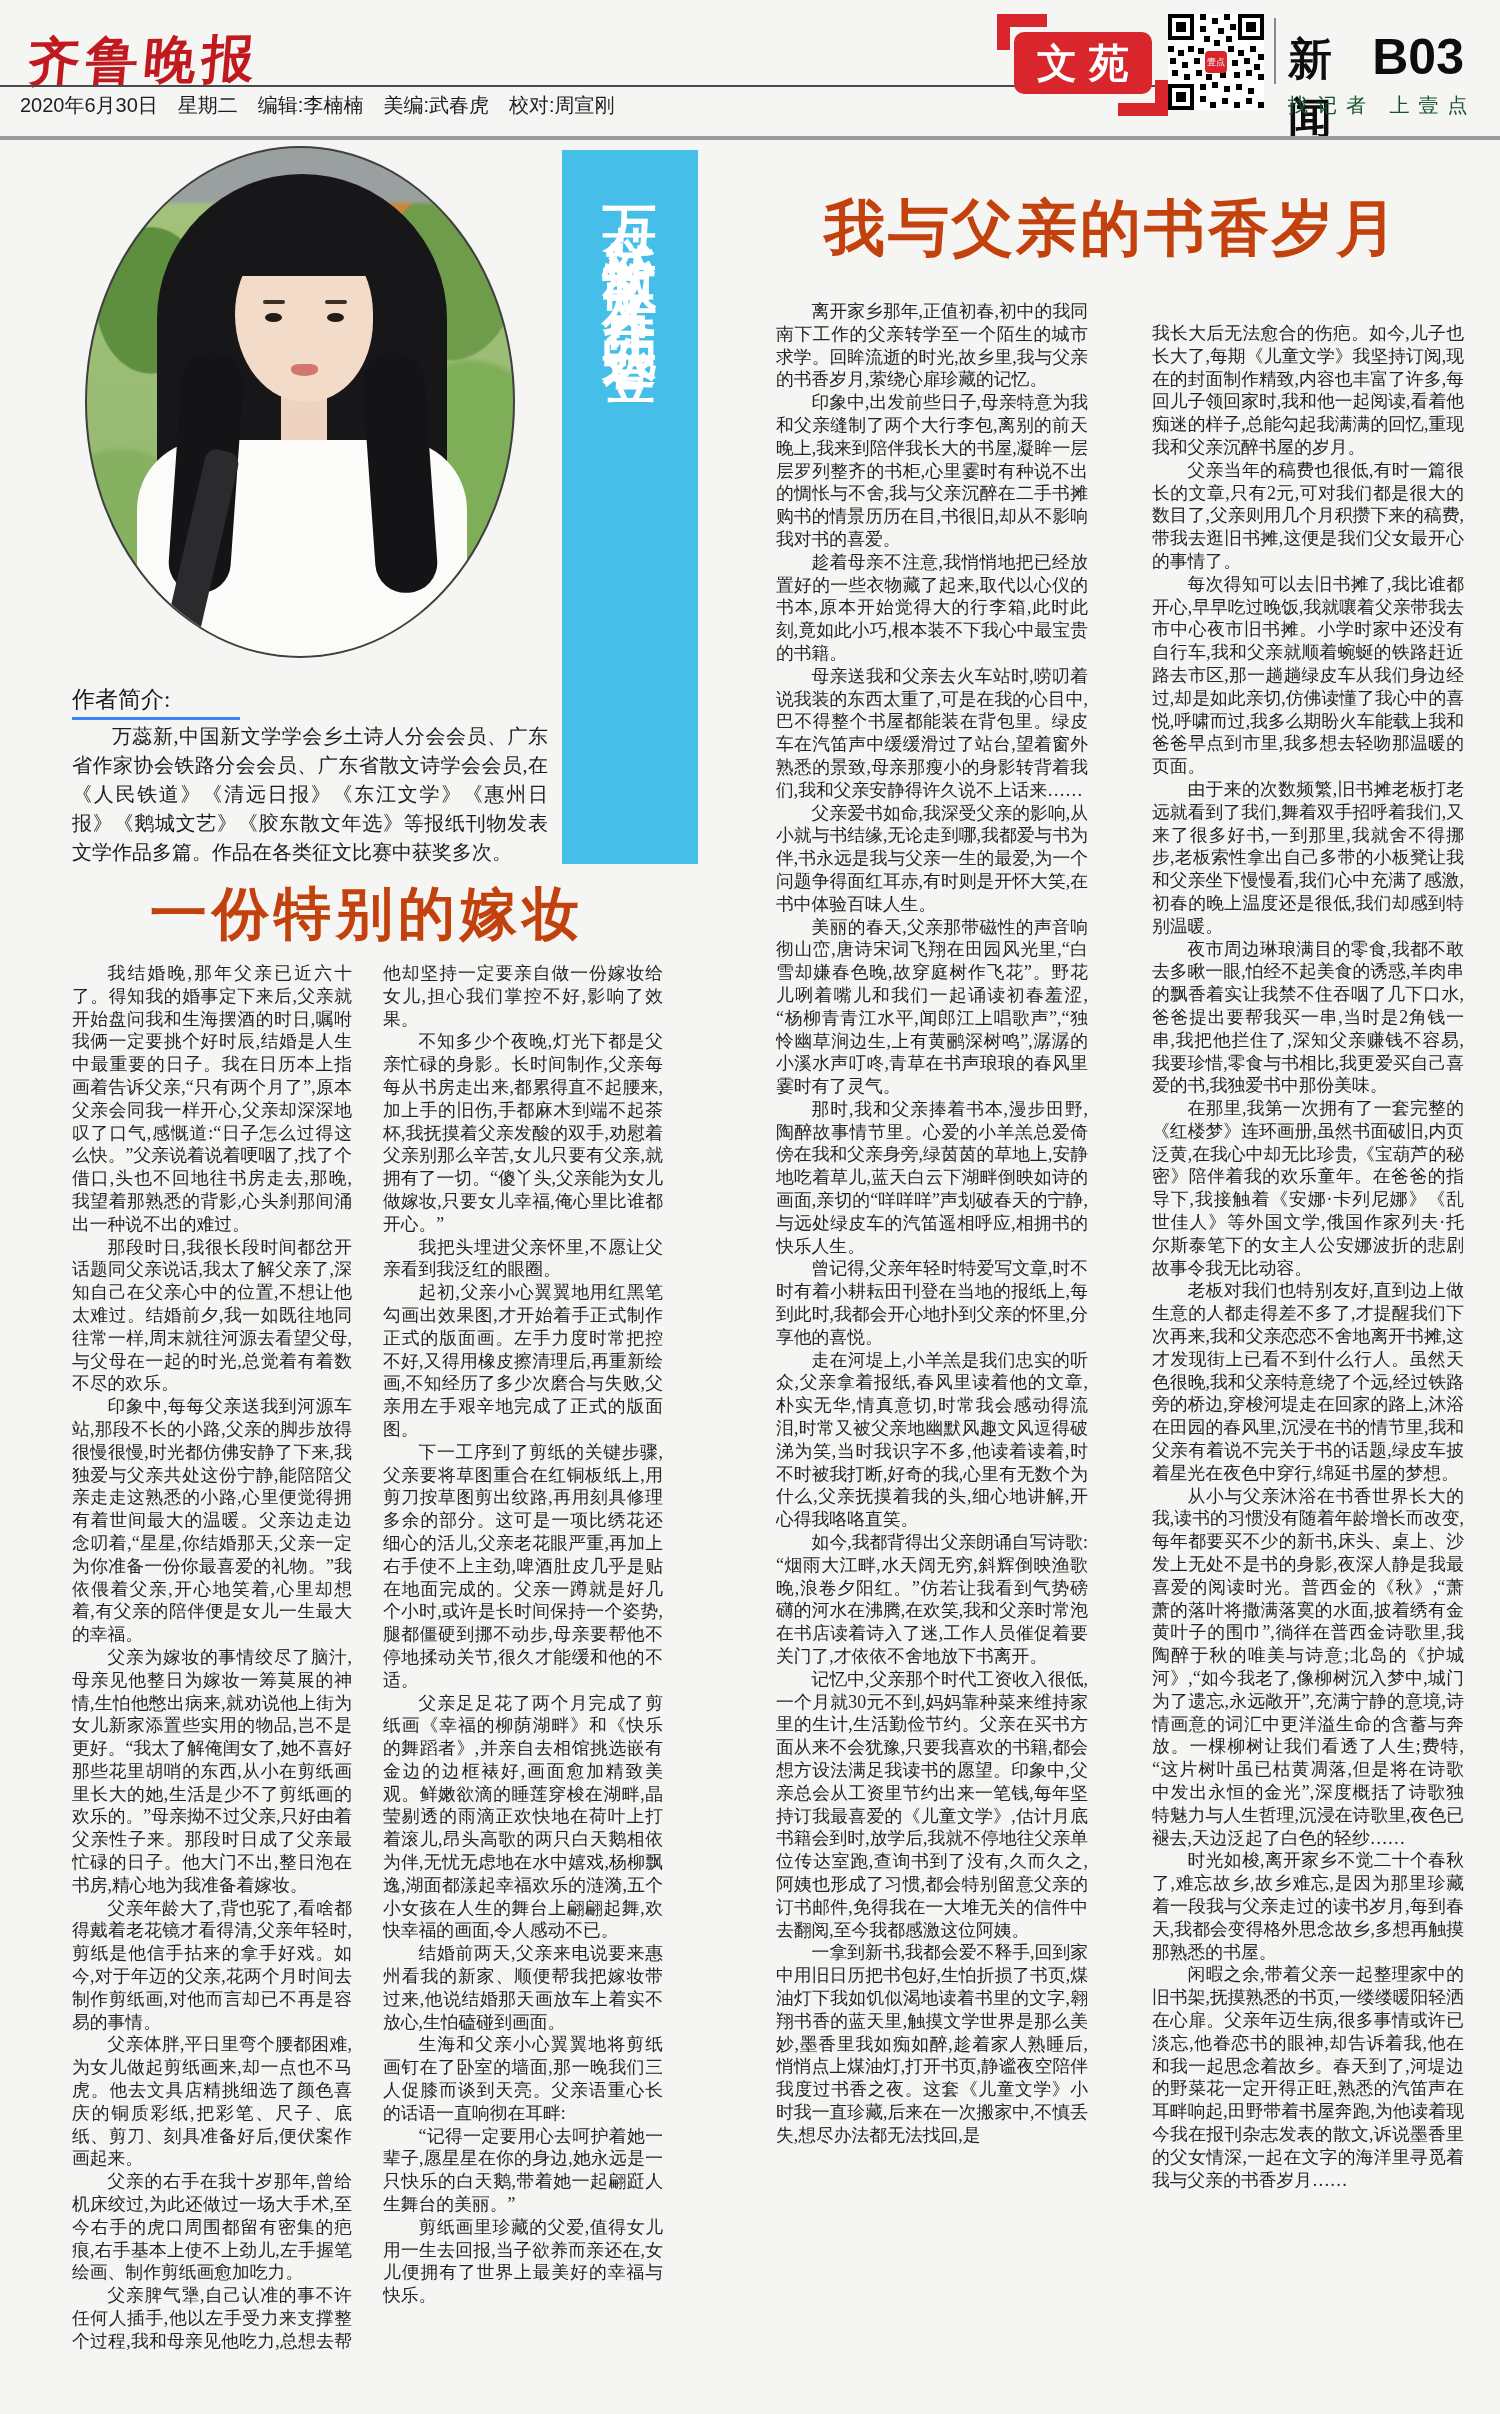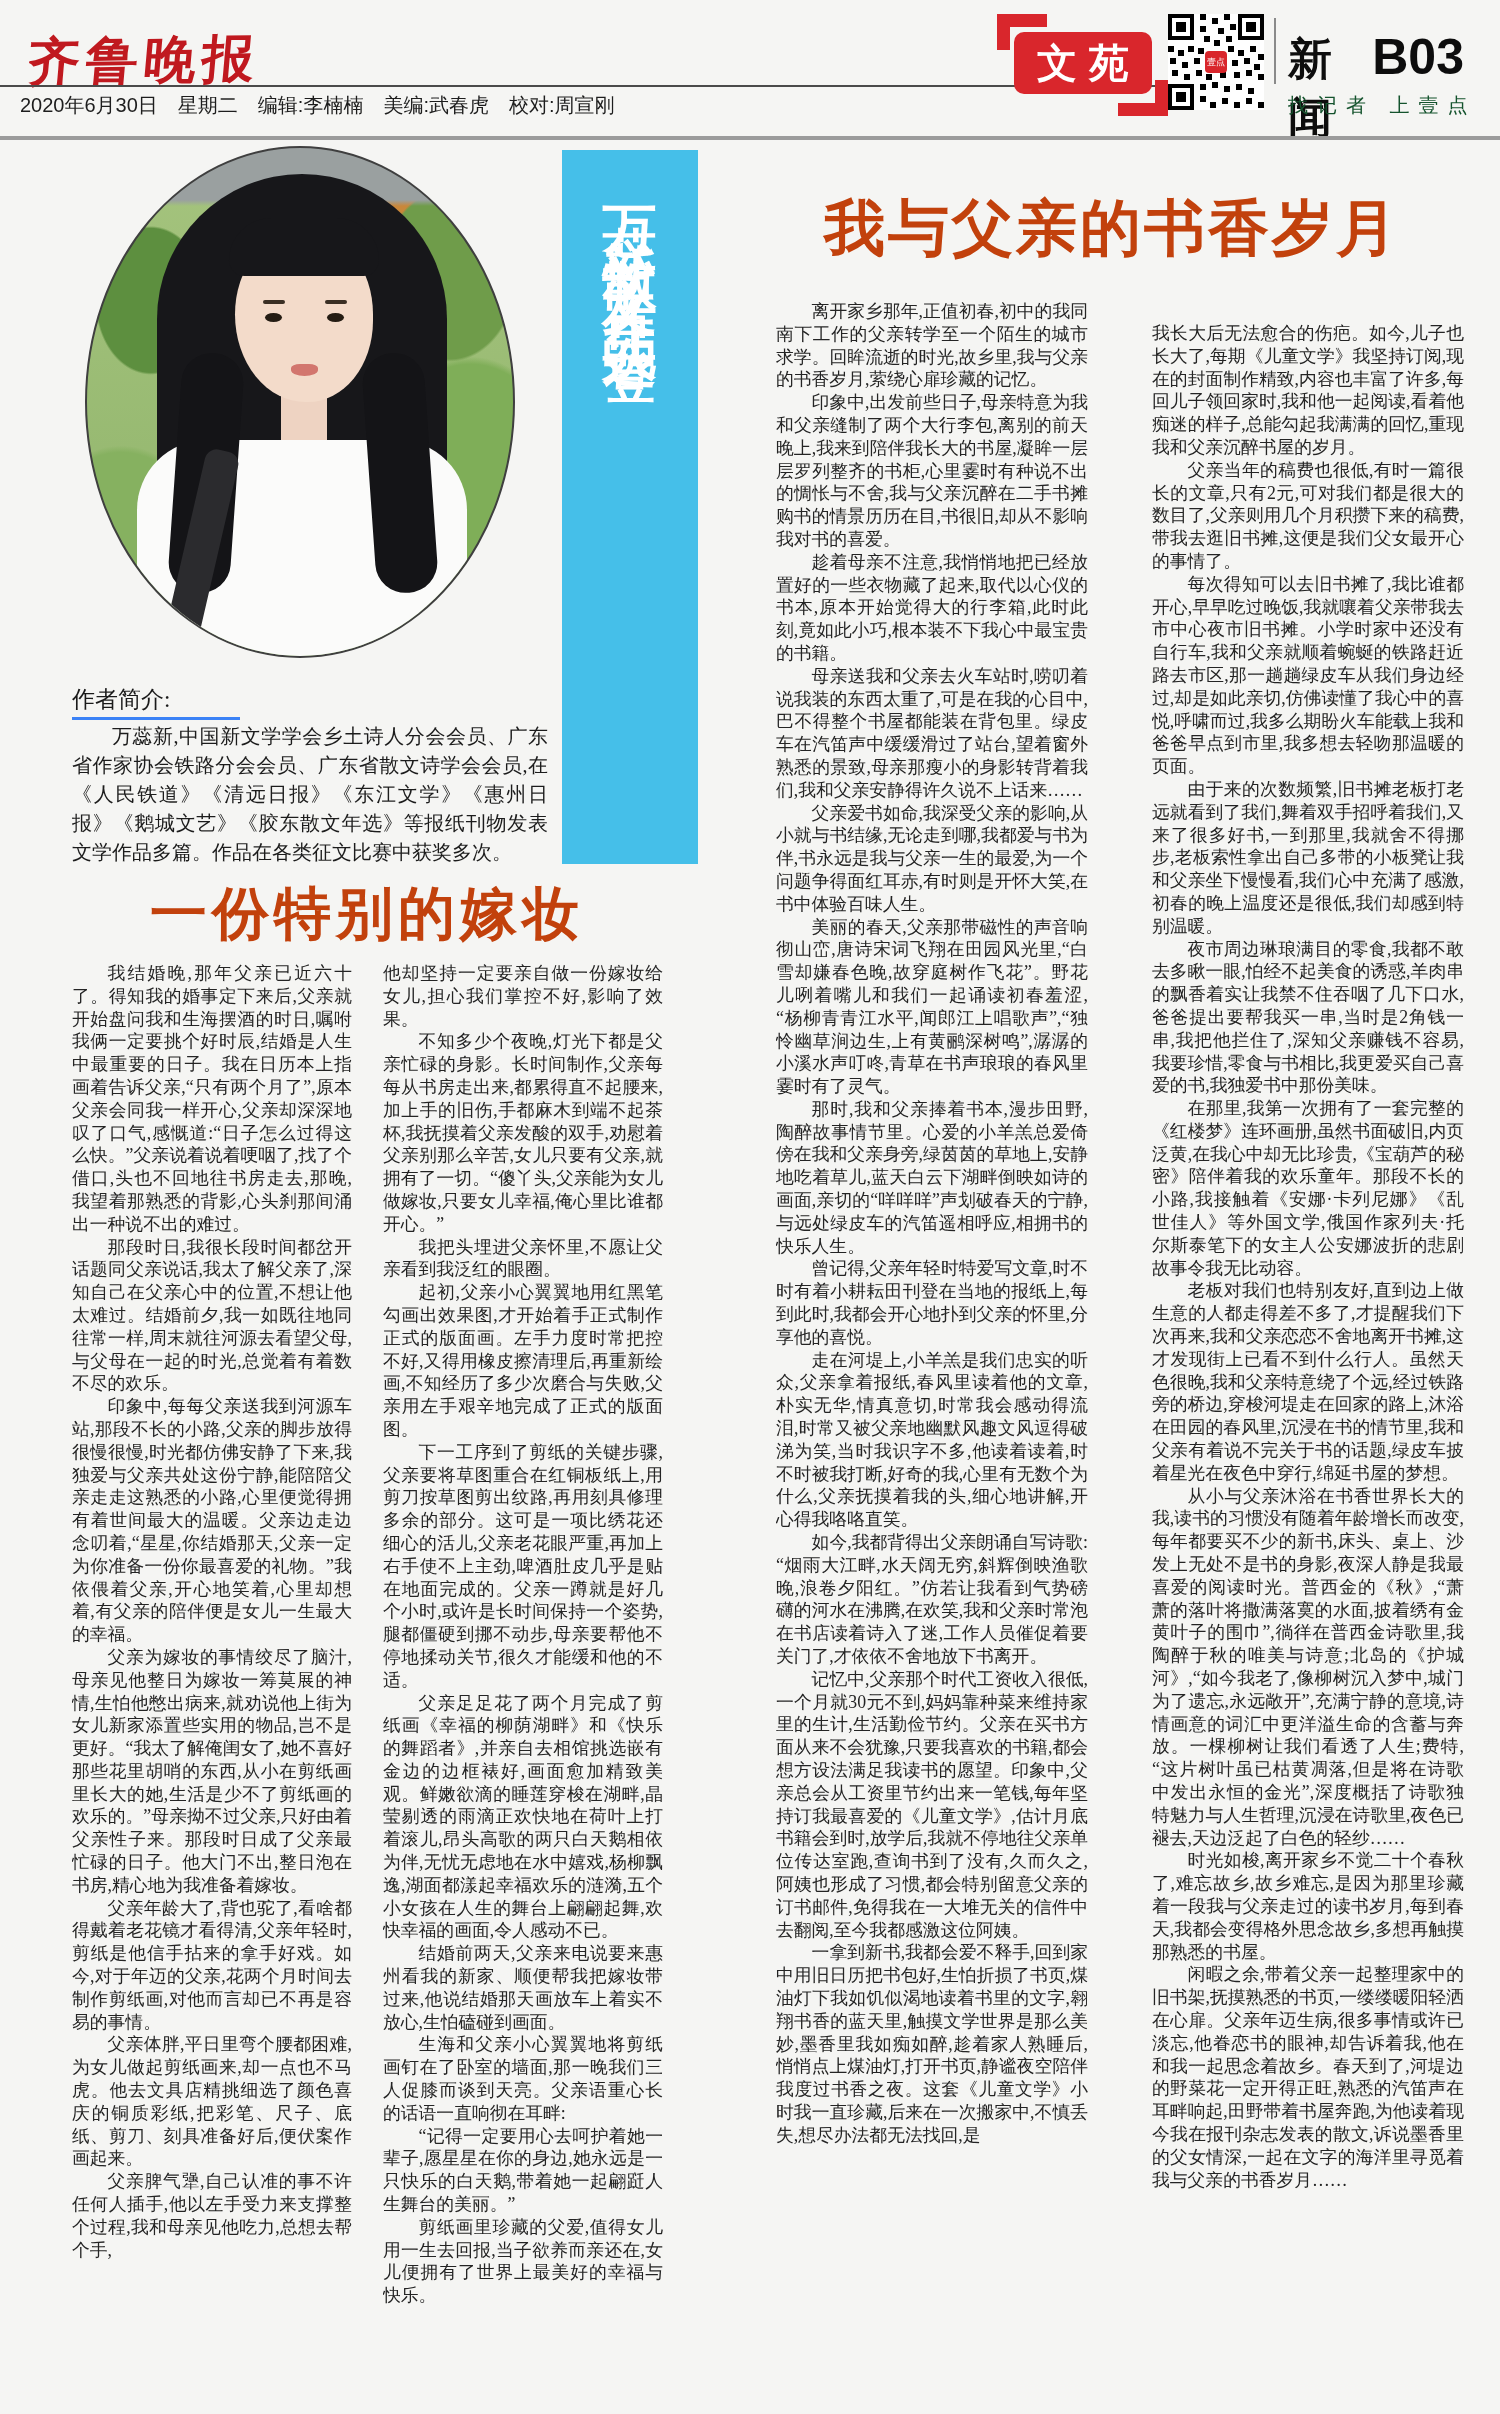--- a/index.html
+++ b/index.html
@@ -246,20 +246,21 @@
   <div class="headline headline-left">一份特别的嫁妆</div>
   <div class="headline headline-right">我与父亲的书香岁月</div>
 
   <div class="col" id="col-l1">
       <p>我结婚晚,那年父亲已近六十了。得知我的婚事定下来后,父亲就开始盘问我和生海摆酒的时日,嘱咐我俩一定要挑个好时辰,结婚是人生中最重要的日子。我在日历本上指画着告诉父亲,“只有两个月了”,原本父亲会同我一样开心,父亲却深深地叹了口气,感慨道:“日子怎么过得这么快。”父亲说着说着哽咽了,找了个借口,头也不回地往书房走去,那晚,我望着那熟悉的背影,心头刹那间涌出一种说不出的难过。</p>
       <p>那段时日,我很长段时间都岔开话题同父亲说话,我太了解父亲了,深知自己在父亲心中的位置,不想让他太难过。结婚前夕,我一如既往地同往常一样,周末就往河源去看望父母,与父母在一起的时光,总觉着有着数不尽的欢乐。</p>
       <p>印象中,每每父亲送我到河源车站,那段不长的小路,父亲的脚步放得很慢很慢,时光都仿佛安静了下来,我独爱与父亲共处这份宁静,能陪陪父亲走走这熟悉的小路,心里便觉得拥有着世间最大的温暖。父亲边走边念叨着,“星星,你结婚那天,父亲一定为你准备一份你最喜爱的礼物。”我依偎着父亲,开心地笑着,心里却想着,有父亲的陪伴便是女儿一生最大的幸福。</p>
       <p>父亲为嫁妆的事情绞尽了脑汁,母亲见他整日为嫁妆一筹莫展的神情,生怕他憋出病来,就劝说他上街为女儿新家添置些实用的物品,岂不是更好。“我太了解俺闺女了,她不喜好那些花里胡哨的东西,从小在剪纸画里长大的她,生活是少不了剪纸画的欢乐的。”母亲拗不过父亲,只好由着父亲性子来。那段时日成了父亲最忙碌的日子。他大门不出,整日泡在书房,精心地为我准备着嫁妆。</p>
       <p>父亲年龄大了,背也驼了,看啥都得戴着老花镜才看得清,父亲年轻时,剪纸是他信手拈来的拿手好戏。如今,对于年迈的父亲,花两个月时间去制作剪纸画,对他而言却已不再是容易的事情。</p>
       <p>父亲体胖,平日里弯个腰都困难,为女儿做起剪纸画来,却一点也不马虎。他去文具店精挑细选了颜色喜庆的铜质彩纸,把彩笔、尺子、底纸、剪刀、刻具准备好后,便伏案作画起来。</p>
+      <p>父亲的右手在我十岁那年,曾给机床绞过,为此还做过一场大手术,至今右手的虎口周围都留有密集的疤痕,右手基本上使不上劲儿,左手握笔绘画、制作剪纸画愈加吃力。</p>
       <p>父亲脾气犟,自己认准的事不许任何人插手,他以左手受力来支撑整个过程,我和母亲见他吃力,总想去帮个手,</p>
     </div>
   <div class="col" id="col-l2">
       <p class="cont">他却坚持一定要亲自做一份嫁妆给女儿,担心我们掌控不好,影响了效果。</p>
       <p>不知多少个夜晚,灯光下都是父亲忙碌的身影。长时间制作,父亲每每从书房走出来,都累得直不起腰来,加上手的旧伤,手都麻木到端不起茶杯,我抚摸着父亲发酸的双手,劝慰着父亲别那么辛苦,女儿只要有父亲,就拥有了一切。“傻丫头,父亲能为女儿做嫁妆,只要女儿幸福,俺心里比谁都开心。”</p>
       <p>我把头埋进父亲怀里,不愿让父亲看到我泛红的眼圈。</p>
       <p>起初,父亲小心翼翼地用红黑笔勾画出效果图,才开始着手正式制作正式的版面画。左手力度时常把控不好,又得用橡皮擦清理后,再重新绘画,不知经历了多少次磨合与失败,父亲用左手艰辛地完成了正式的版面图。</p>
       <p>下一工序到了剪纸的关键步骤,父亲要将草图重合在红铜板纸上,用剪刀按草图剪出纹路,再用刻具修理多余的部分。这可是一项比绣花还细心的活儿,父亲老花眼严重,再加上右手使不上主劲,啤酒肚皮几乎是贴在地面完成的。父亲一蹲就是好几个小时,或许是长时间保持一个姿势,腿都僵硬到挪不动步,母亲要帮他不停地揉动关节,很久才能缓和他的不适。</p>
       <p>父亲足足花了两个月完成了剪纸画《幸福的柳荫湖畔》和《快乐的舞蹈者》,并亲自去相馆挑选嵌有金边的边框裱好,画面愈加精致美观。鲜嫩欲滴的睡莲穿梭在湖畔,晶莹剔透的雨滴正欢快地在荷叶上打着滚儿,昂头高歌的两只白天鹅相依为伴,无忧无虑地在水中嬉戏,杨柳飘逸,湖面都漾起幸福欢乐的涟漪,五个小女孩在人生的舞台上翩翩起舞,欢快幸福的画面,令人感动不已。</p>
       <p>结婚前两天,父亲来电说要来惠州看我的新家、顺便帮我把嫁妆带过来,他说结婚那天画放车上着实不放心,生怕磕碰到画面。</p>
@@ -280,20 +281,20 @@
       <p>如今,我都背得出父亲朗诵自写诗歌:“烟雨大江畔,水天阔无穷,斜辉倒映渔歌晚,浪卷夕阳红。”仿若让我看到气势磅礴的河水在沸腾,在欢笑,我和父亲时常泡在书店读着诗入了迷,工作人员催促着要关门了,才依依不舍地放下书离开。</p>
       <p>记忆中,父亲那个时代工资收入很低,一个月就30元不到,妈妈靠种菜来维持家里的生计,生活勤俭节约。父亲在买书方面从来不会犹豫,只要我喜欢的书籍,都会想方设法满足我读书的愿望。印象中,父亲总会从工资里节约出来一笔钱,每年坚持订我最喜爱的《儿童文学》,估计月底书籍会到时,放学后,我就不停地往父亲单位传达室跑,查询书到了没有,久而久之,阿姨也形成了习惯,都会特别留意父亲的订书邮件,免得我在一大堆无关的信件中去翻阅,至今我都感激这位阿姨。</p>
       <p>一拿到新书,我都会爱不释手,回到家中用旧日历把书包好,生怕折损了书页,煤油灯下我如饥似渴地读着书里的文字,翱翔书香的蓝天里,触摸文学世界是那么美妙,墨香里我如痴如醉,趁着家人熟睡后,悄悄点上煤油灯,打开书页,静谧夜空陪伴我度过书香之夜。这套《儿童文学》小时我一直珍藏,后来在一次搬家中,不慎丢失,想尽办法都无法找回,是</p>
     </div>
   <div class="col" id="col-r2">
       <p class="cont">我长大后无法愈合的伤疤。如今,儿子也长大了,每期《儿童文学》我坚持订阅,现在的封面制作精致,内容也丰富了许多,每回儿子领回家时,我和他一起阅读,看着他痴迷的样子,总能勾起我满满的回忆,重现我和父亲沉醉书屋的岁月。</p>
       <p>父亲当年的稿费也很低,有时一篇很长的文章,只有2元,可对我们都是很大的数目了,父亲则用几个月积攒下来的稿费,带我去逛旧书摊,这便是我们父女最开心的事情了。</p>
       <p>每次得知可以去旧书摊了,我比谁都开心,早早吃过晚饭,我就嚷着父亲带我去市中心夜市旧书摊。小学时家中还没有自行车,我和父亲就顺着蜿蜒的铁路赶近路去市区,那一趟趟绿皮车从我们身边经过,却是如此亲切,仿佛读懂了我心中的喜悦,呼啸而过,我多么期盼火车能载上我和爸爸早点到市里,我多想去轻吻那温暖的页面。</p>
       <p>由于来的次数频繁,旧书摊老板打老远就看到了我们,舞着双手招呼着我们,又来了很多好书,一到那里,我就舍不得挪步,老板索性拿出自己多带的小板凳让我和父亲坐下慢慢看,我们心中充满了感激,初春的晚上温度还是很低,我们却感到特别温暖。</p>
       <p>夜市周边琳琅满目的零食,我都不敢去多瞅一眼,怕经不起美食的诱惑,羊肉串的飘香着实让我禁不住吞咽了几下口水,爸爸提出要帮我买一串,当时是2角钱一串,我把他拦住了,深知父亲赚钱不容易,我要珍惜,零食与书相比,我更爱买自己喜爱的书,我独爱书中那份美味。</p>
-      <p>在那里,我第一次拥有了一套完整的《红楼梦》连环画册,虽然书面破旧,内页泛黄,在我心中却无比珍贵,《宝葫芦的秘密》陪伴着我的欢乐童年。那段不长的小路,我接触着《安娜·卡列尼娜》《乱世佳人》等外国文学,俄国作家列夫·托尔斯泰笔下的女主人公安娜波折的悲剧故事令我无比动容。</p>
+      <p>在那里,我第一次拥有了一套完整的《红楼梦》连环画册,虽然书面破旧,内页泛黄,在我心中却无比珍贵,《宝葫芦的秘密》陪伴着我的欢乐童年。在爸爸的指导下,我接触着《安娜·卡列尼娜》《乱世佳人》等外国文学,俄国作家列夫·托尔斯泰笔下的女主人公安娜波折的悲剧故事令我无比动容。</p>
       <p>老板对我们也特别友好,直到边上做生意的人都走得差不多了,才提醒我们下次再来,我和父亲恋恋不舍地离开书摊,这才发现街上已看不到什么行人。虽然天色很晚,我和父亲特意绕了个远,经过铁路旁的桥边,穿梭河堤走在回家的路上,沐浴在田园的春风里,沉浸在书的情节里,我和父亲有着说不完关于书的话题,绿皮车披着星光在夜色中穿行,绵延书屋的梦想。</p>
       <p>从小与父亲沐浴在书香世界长大的我,读书的习惯没有随着年龄增长而改变,每年都要买不少的新书,床头、桌上、沙发上无处不是书的身影,夜深人静是我最喜爱的阅读时光。普西金的《秋》,“萧萧的落叶将撒满落寞的水面,披着绣有金黄叶子的围巾”,徜徉在普西金诗歌里,我陶醉于秋的唯美与诗意;北岛的《护城河》,“如今我老了,像柳树沉入梦中,城门为了遗忘,永远敞开”,充满宁静的意境,诗情画意的词汇中更洋溢生命的含蓄与奔放。一棵柳树让我们看透了人生;费特,“这片树叶虽已枯黄凋落,但是将在诗歌中发出永恒的金光”,深度概括了诗歌独特魅力与人生哲理,沉浸在诗歌里,夜色已褪去,天边泛起了白色的轻纱……</p>
       <p>时光如梭,离开家乡不觉二十个春秋了,难忘故乡,故乡难忘,是因为那里珍藏着一段我与父亲走过的读书岁月,每到春天,我都会变得格外思念故乡,多想再触摸那熟悉的书屋。</p>
       <p>闲暇之余,带着父亲一起整理家中的旧书架,抚摸熟悉的书页,一缕缕暖阳轻洒在心扉。父亲年迈生病,很多事情或许已淡忘,他眷恋书的眼神,却告诉着我,他在和我一起思念着故乡。春天到了,河堤边的野菜花一定开得正旺,熟悉的汽笛声在耳畔响起,田野带着书屋奔跑,为他读着现今我在报刊杂志发表的散文,诉说墨香里的父女情深,一起在文字的海洋里寻觅着我与父亲的书香岁月……</p>
     </div>
 
 </div>
 
 </body></html>

